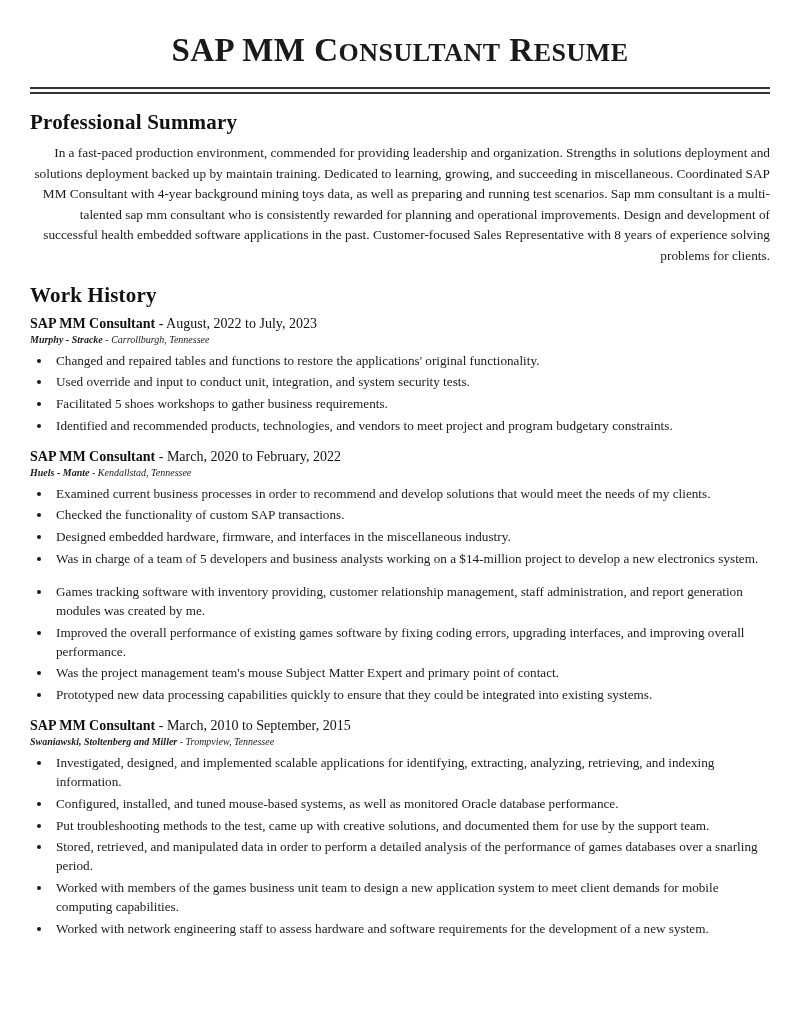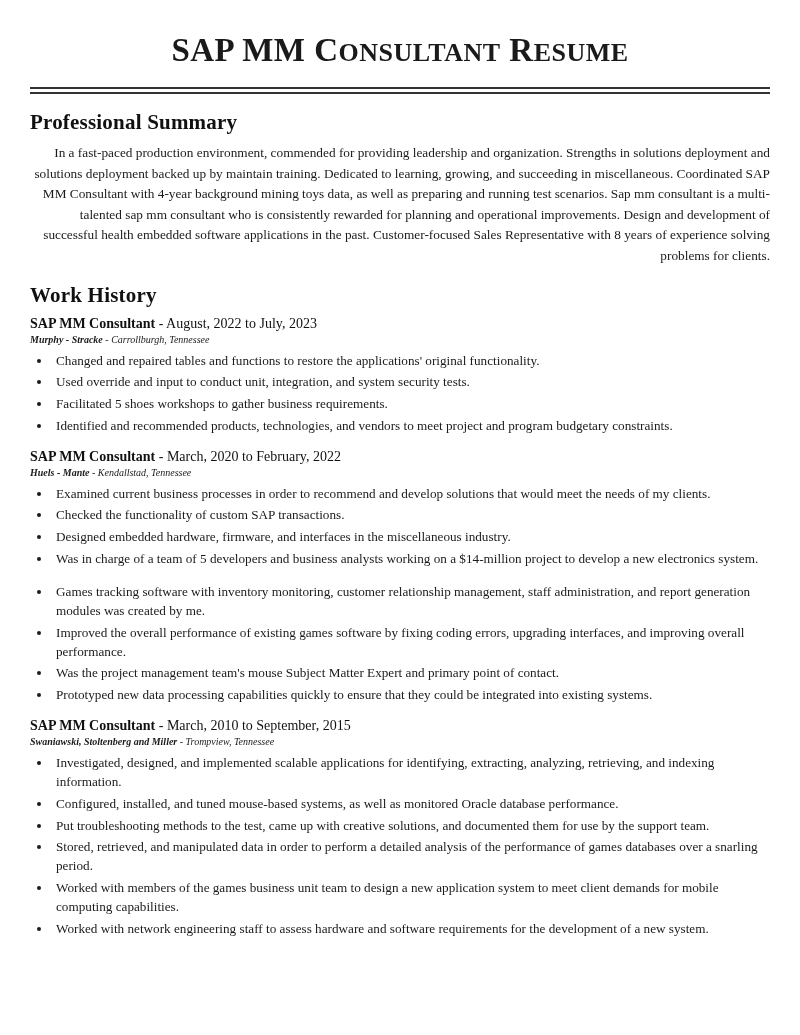--- a/index.html
+++ b/index.html
@@ -144,21 +144,21 @@
     <ul class="bullets">
       <li>Examined current business processes in order to recommend and develop solutions that would meet the needs of my clients.</li>
       <li>Checked the functionality of custom SAP transactions.</li>
       <li>Designed embedded hardware, firmware, and interfaces in the miscellaneous industry.</li>
       <li>Was in charge of a team of 5 developers and business analysts working on a $14-million project to develop a new electronics system.</li>
     </ul>
   </div>
 
   <div class="job">
     <ul class="bullets">
-      <li>Games tracking software with inventory monitoring, customer relationship management, staff administration, and report generation modules was created by me.</li>
+      <li>Games tracking software with inventory providing, customer relationship management, staff administration, and report generation modules was created by me.</li>
       <li>Improved the overall performance of existing games software by fixing coding errors, upgrading interfaces, and improving overall performance.</li>
       <li>Was the project management team's mouse Subject Matter Expert and primary point of contact.</li>
       <li>Prototyped new data processing capabilities quickly to ensure that they could be integrated into existing systems.</li>
     </ul>
   </div>
 
   <div class="job">
     <div class="job-title-line">
       <span class="jt">SAP MM Consultant</span>
       <span class="jd">- March, 2010 to September, 2015</span>

